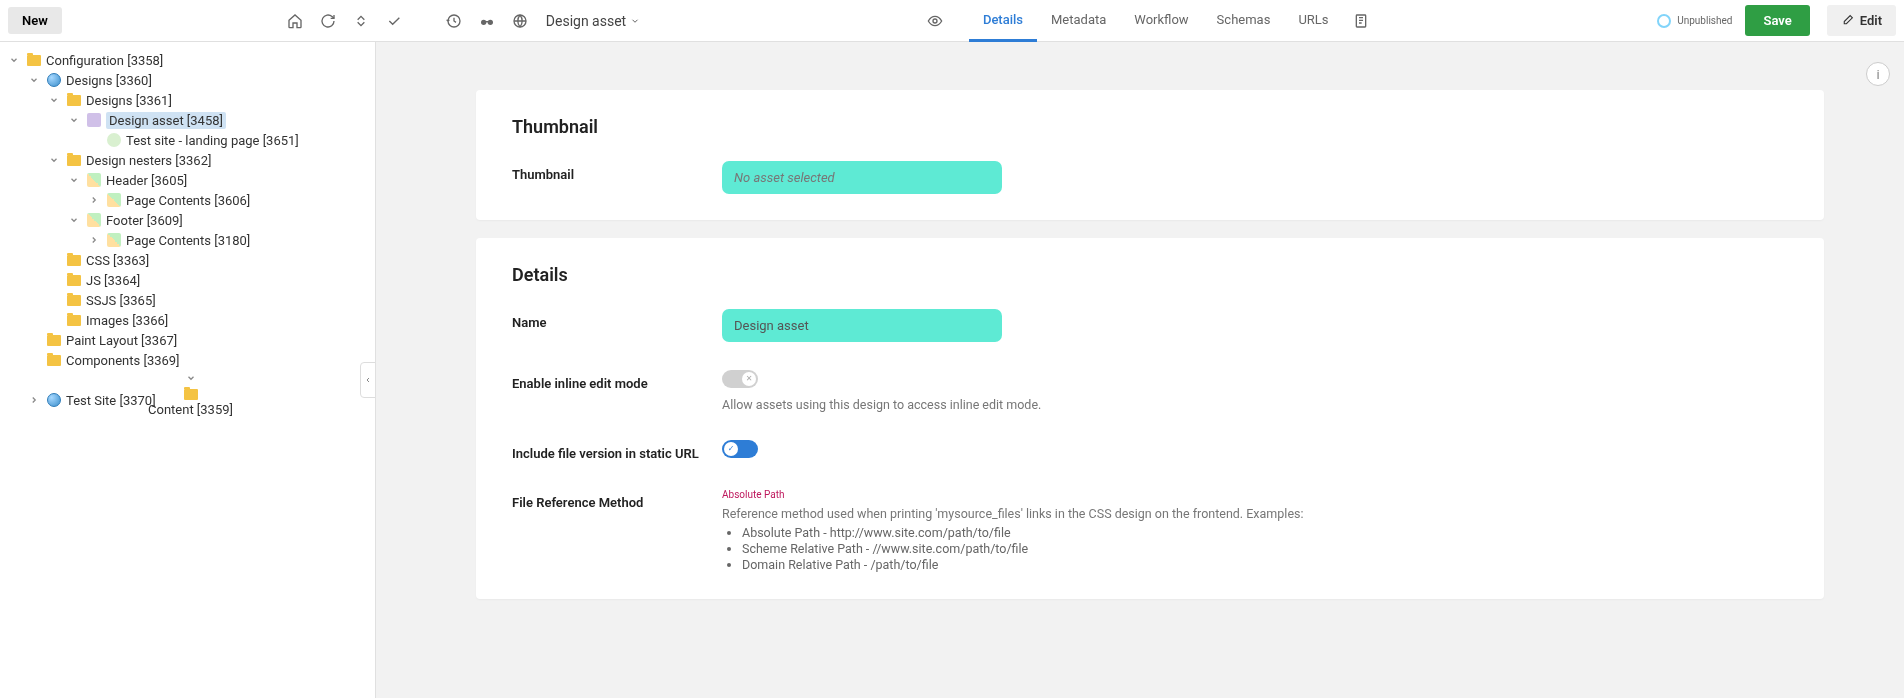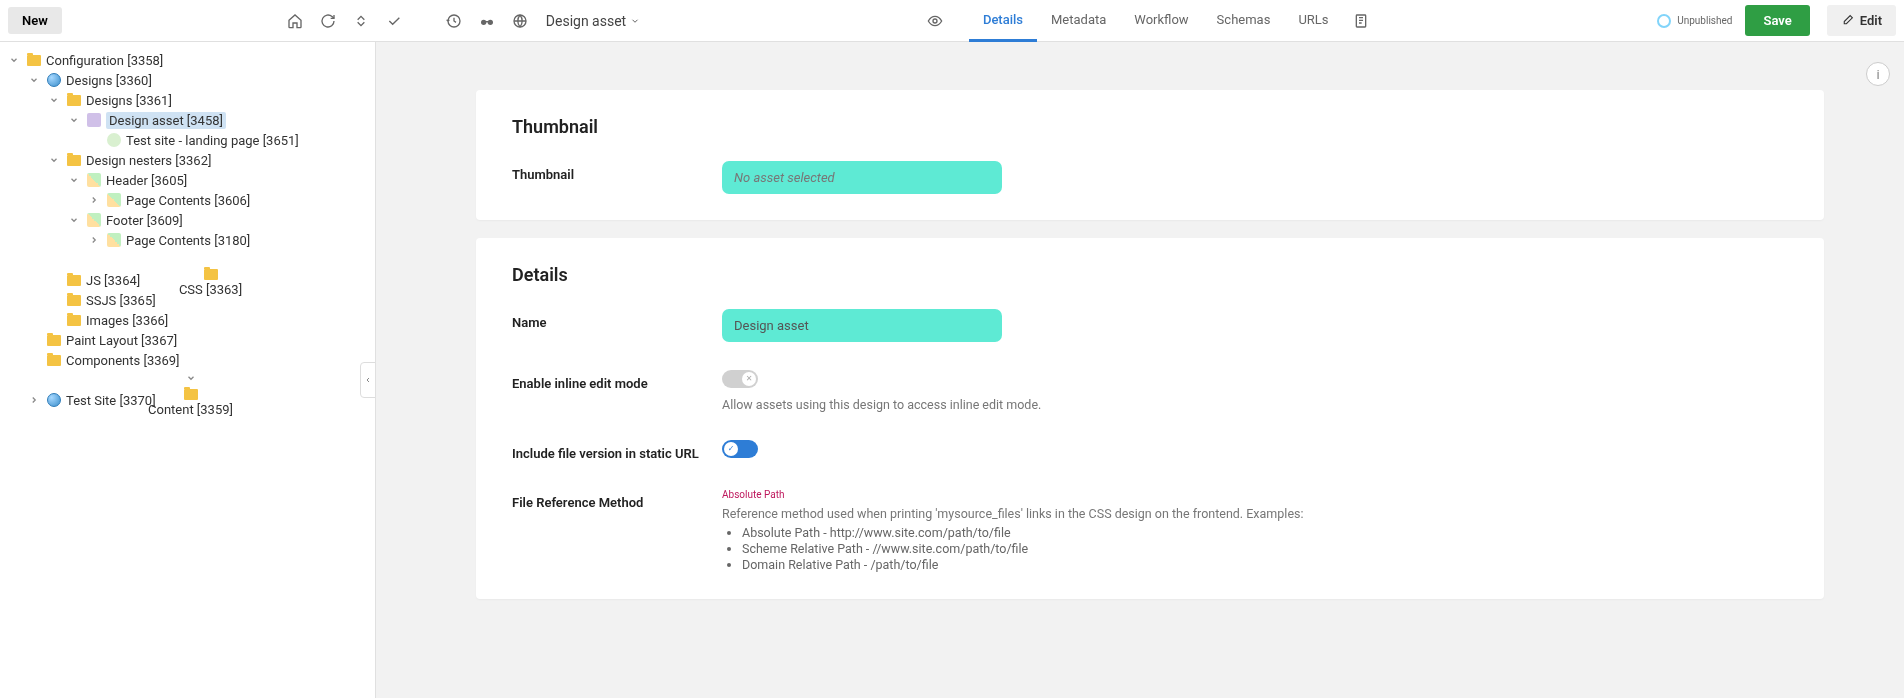--- a/index.html
+++ b/index.html
@@ -249,21 +249,21 @@
           <span class="toggle">
             <svg viewBox="0 0 24 24" fill="none" stroke="currentColor" stroke-width="3">
               <path d="M9 6l6 6-6 6"></path>
             </svg>
           </span>
           <span class="node-icon">
             <span class="nester-icon"></span>
           </span>
           <span class="label">Page Contents [3180]</span>
         </div>
-        <div class="tree-node" style="padding-left: 46px; flex-direction: column;">
+        <div class="tree-node" style="padding-left: 46px;">
           <span class="toggle"></span>
           <span class="node-icon">
             <span class="folder-icon"></span>
           </span>
           <span class="label">CSS [3363]</span>
         </div>
         <div class="tree-node" style="padding-left: 46px;">
           <span class="toggle"></span>
           <span class="node-icon">
             <span class="folder-icon"></span>

